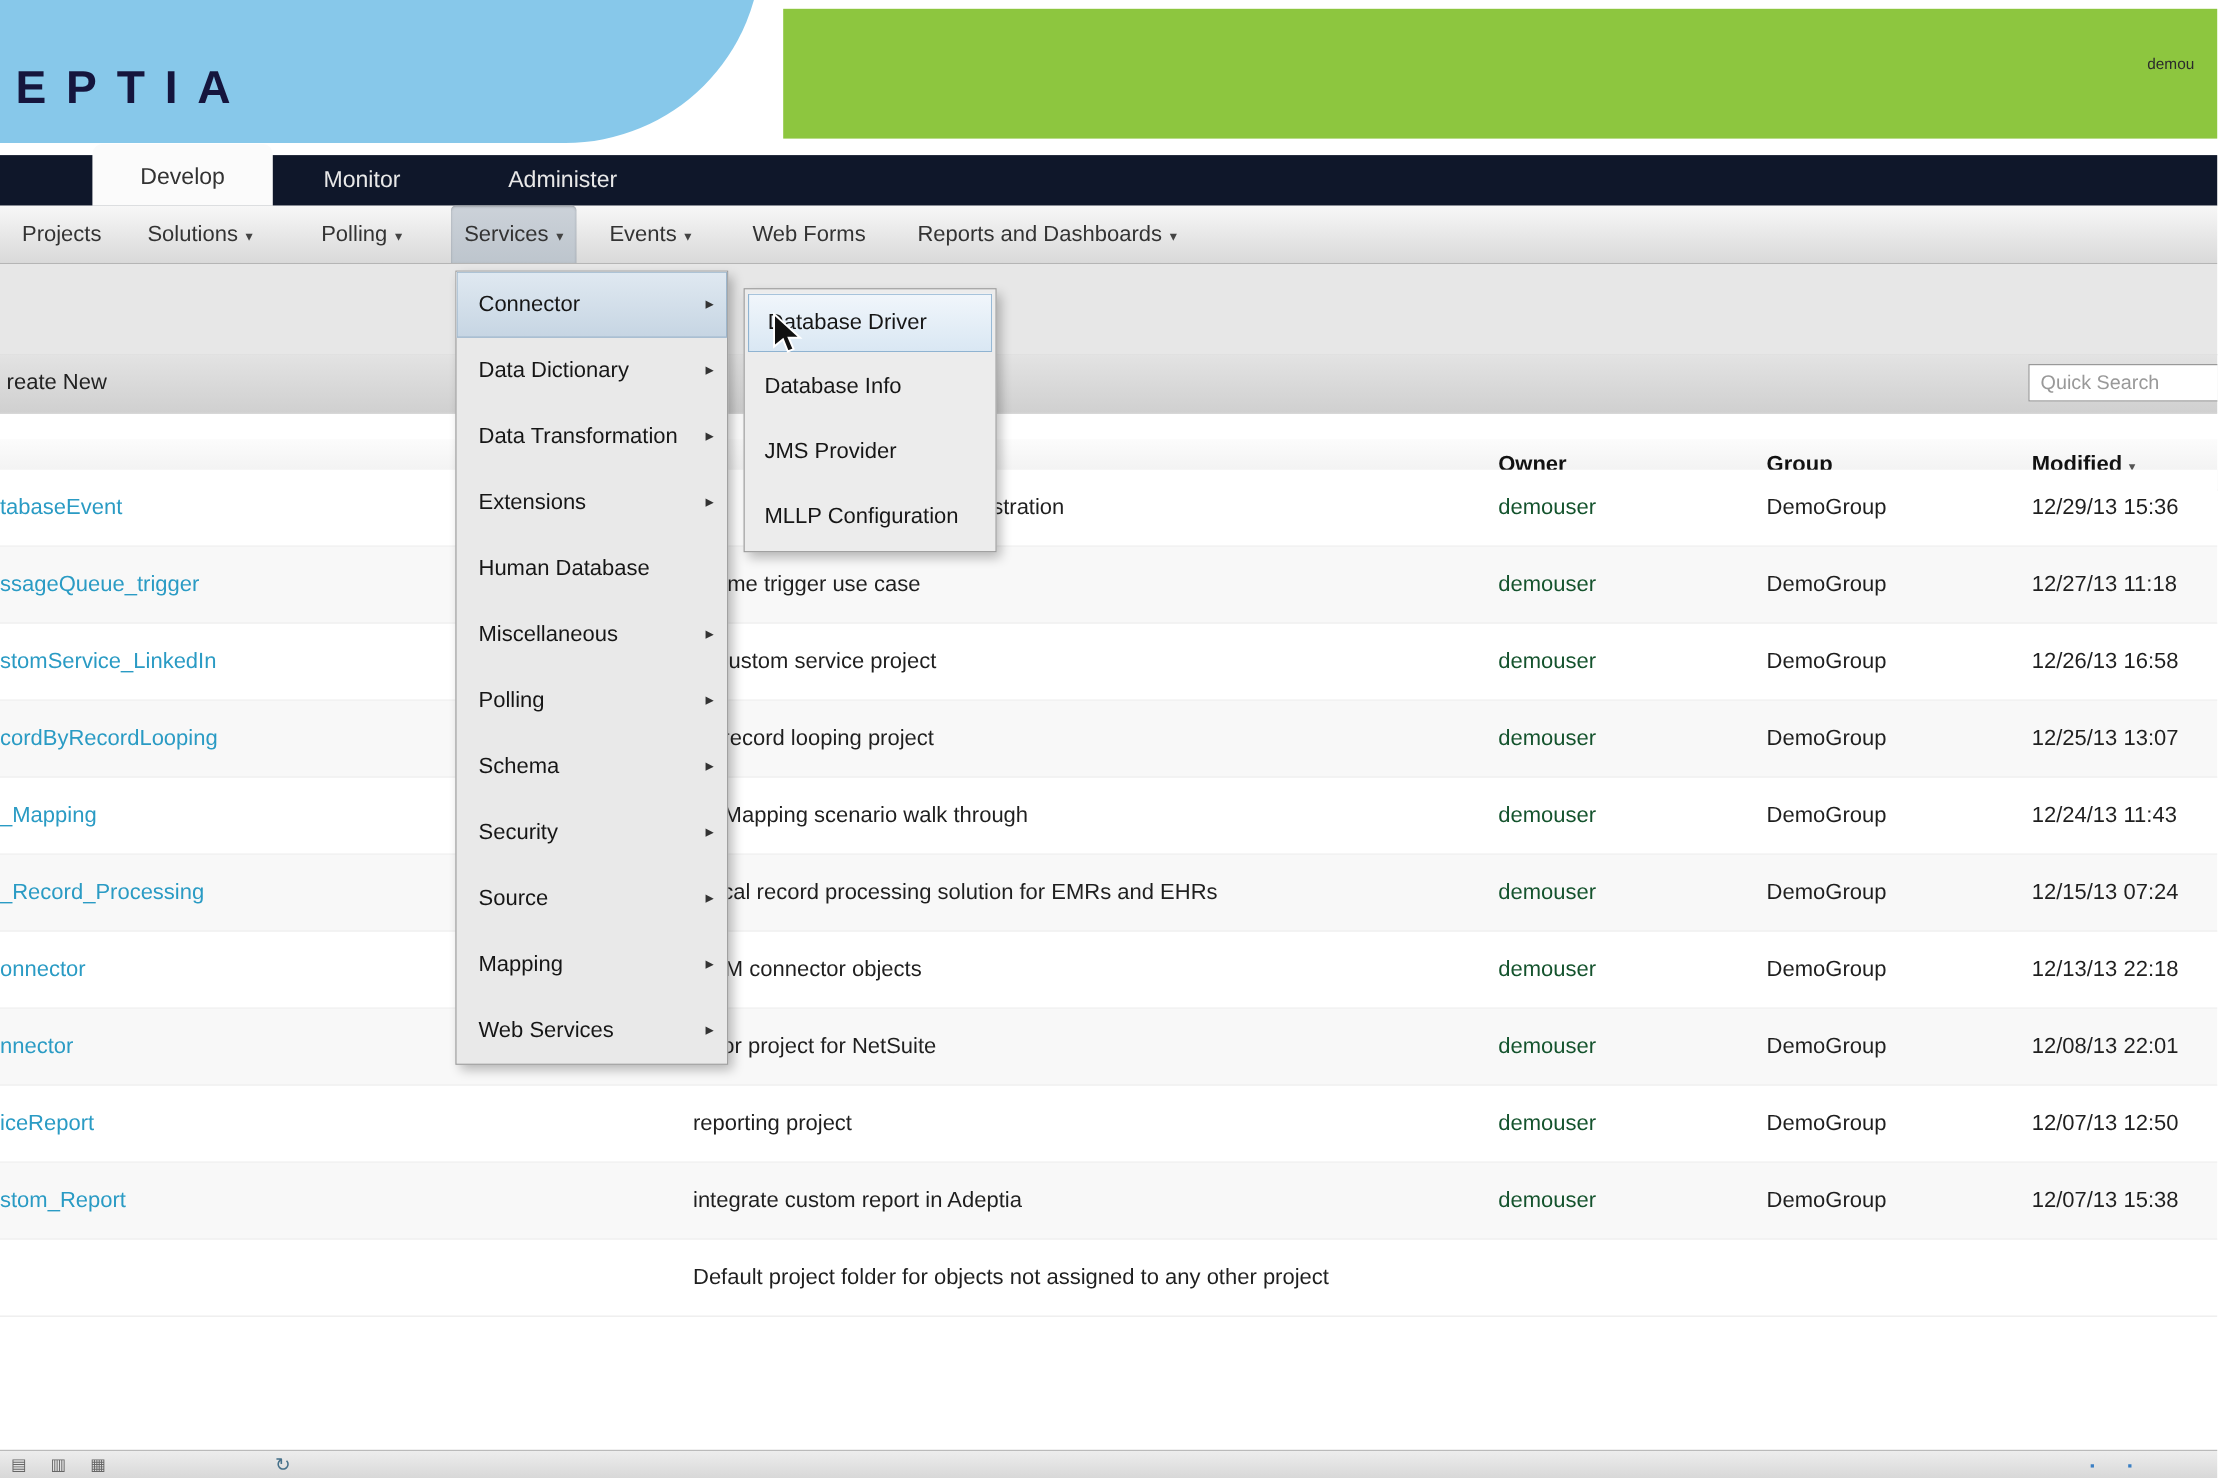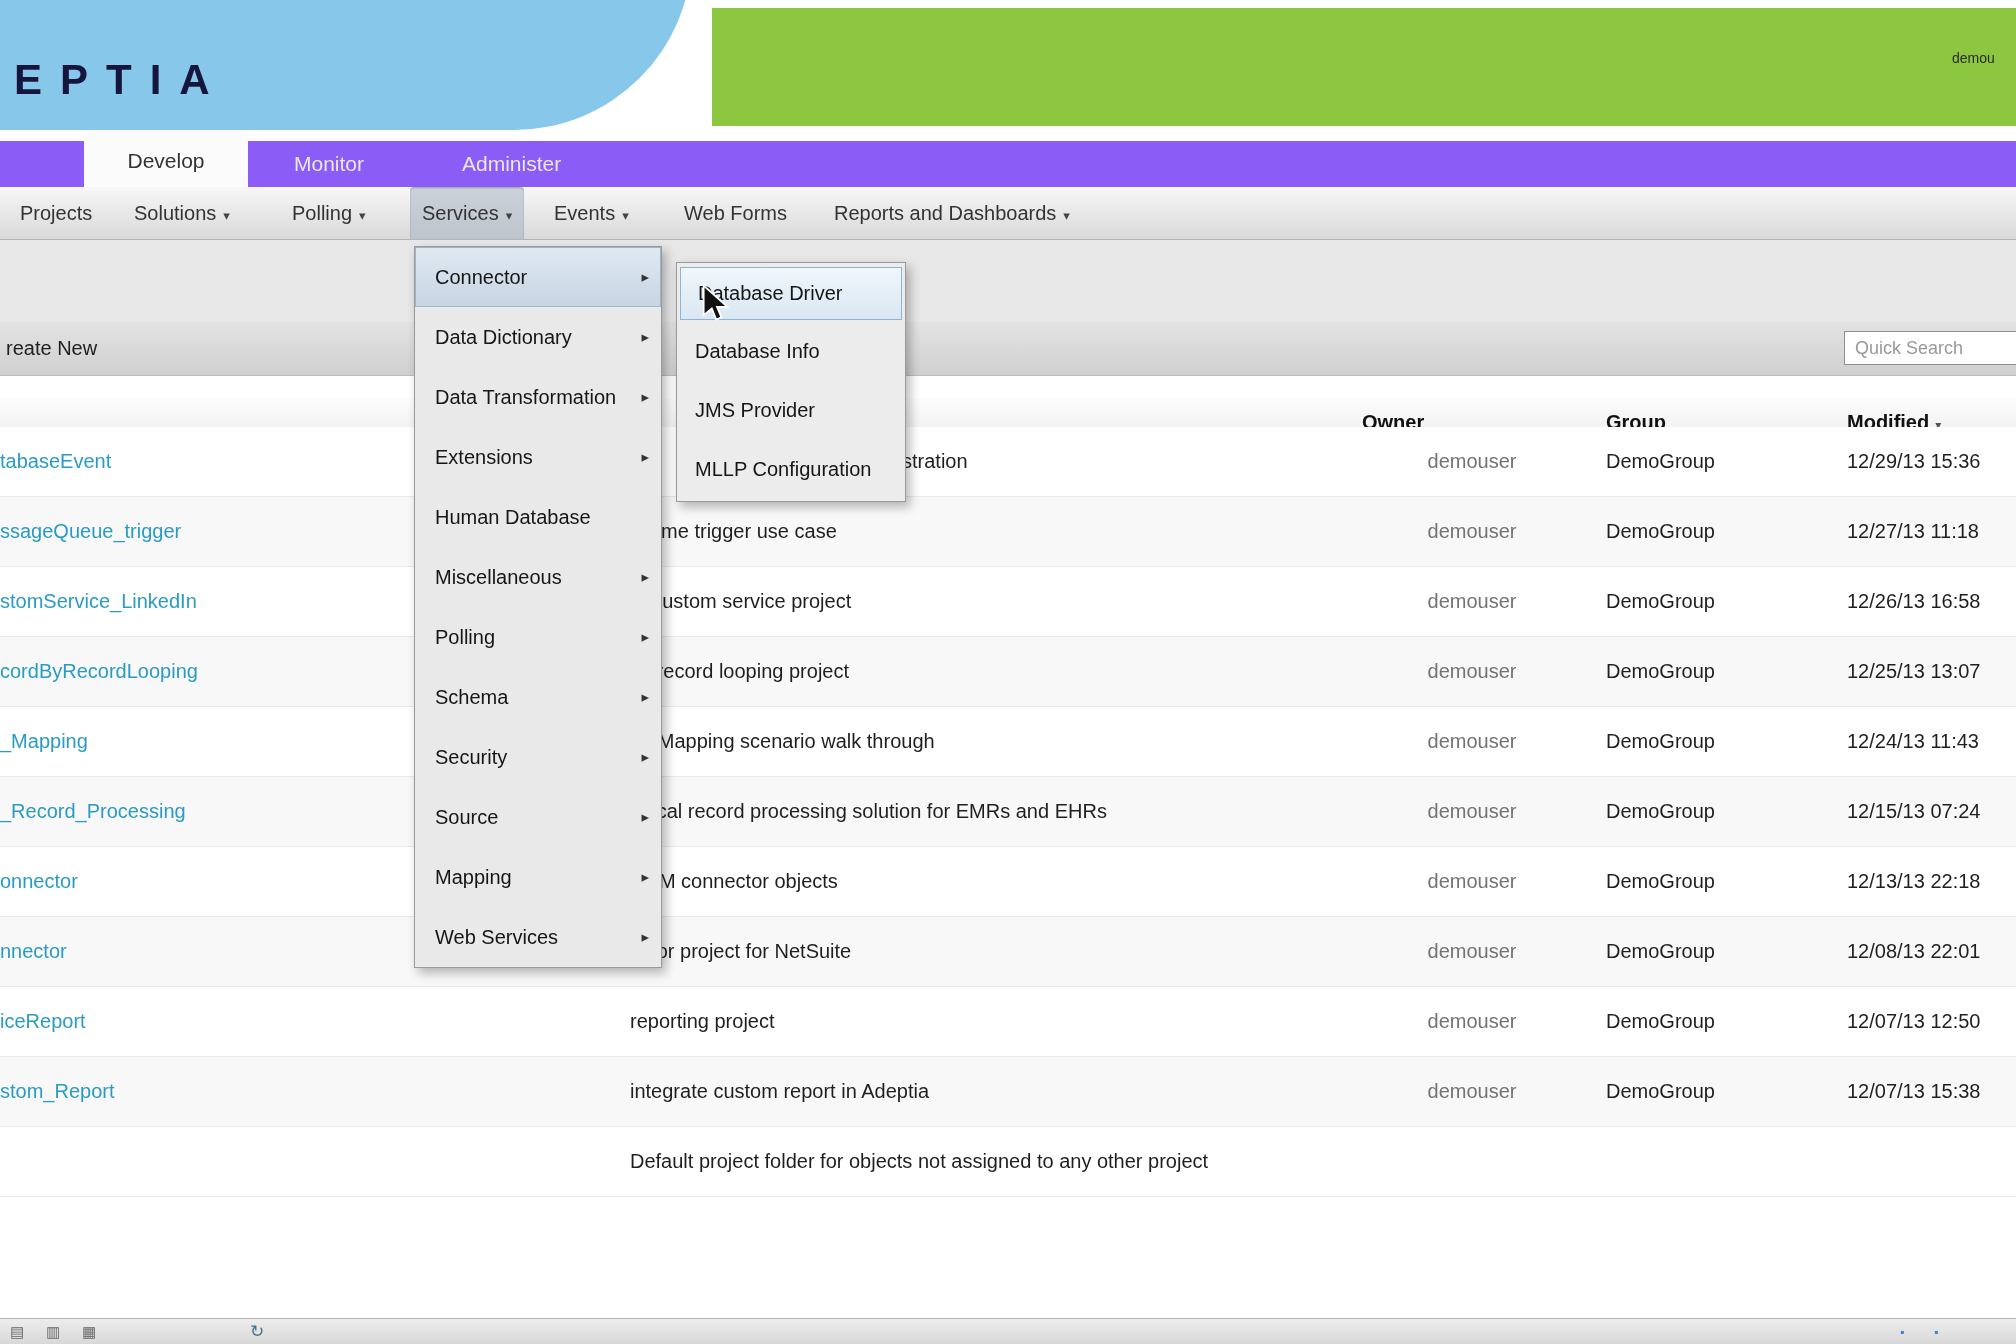--- a/index.html
+++ b/index.html
@@ -7,21 +7,21 @@
     position:relative;width:2016px;height:1344px;overflow:hidden;background:#fff;
     font-family:"Liberation Sans", sans-serif;color:#222;
   }
   
   .header{position:absolute;left:0;top:0;width:2016px;height:132px;background:#fff;}
   .green-bar{position:absolute;left:712px;top:8px;width:1304px;height:118px;background:#8dc63f;}
   .logo-blob{position:absolute;left:-70px;top:-48px;width:762px;height:178px;background:#87c8ea;border-radius:0 0 190px 0;}
   .logo-text{position:absolute;left:84px;top:104px;font-size:42px;font-weight:bold;letter-spacing:18px;color:#15153d;}
   .user-label{position:absolute;left:1952px;top:50px;width:64px;overflow:hidden;white-space:nowrap;font-size:14px;color:#2b2b2b;z-index:2;}
   
-  .tabbar{position:absolute;left:0;top:141px;width:2016px;height:46px;background:#8b5cf6;}
+  .tabbar{position:absolute;left:0;top:141px;width:2016px;height:46px;background:#0f172a;}
   .tab{position:absolute;top:0;height:46px;line-height:46px;padding:0 22px;font-size:21px;color:#e8e8e8;text-align:center;cursor:default;}
   .tab:nth-child(1){left:84px;}
   .tab:nth-child(2){left:272px;text-align:right;}
   .tab:nth-child(3){left:440px;}
   .tab.active{top:-10px;height:56px;line-height:60px;background:#fbfbfb;color:#333;border-radius:9px 9px 0 0;min-width:120px;}
   
   .menubar{position:absolute;left:0;top:187px;width:2016px;height:52px;background:linear-gradient(#f7f7f7,#d9d9d9);border-bottom:1px solid #b5b5b5;}
   .mi{position:absolute;top:0;height:52px;line-height:52px;padding:0 12px;font-size:20px;color:#333;white-space:nowrap;}
   .mi:nth-child(1){left:8px;}
   .mi:nth-child(2){left:122px;}
@@ -45,21 +45,21 @@
   .col-group{left:1606px;}
   .col-mod{left:1847px;}
   .sort-icon{font-size:12px;color:#555;margin-left:6px;font-weight:normal;}
   .tbody{position:absolute;left:0;top:427px;width:2016px;}
   .row{position:relative;width:2016px;height:69px;border-bottom:1px solid #e9e9e9;background:#fff;}
   .row:nth-child(even){background:#f8f8f8;}
   .row span{position:absolute;top:0;line-height:69px;font-size:20px;white-space:nowrap;}
   .c-name{left:0;width:600px;color:#2a9bc4;overflow:hidden;}
   .c-desc{left:630px;width:740px;color:#1f1f1f;overflow:hidden;box-sizing:border-box;}
   .row:first-child .c-desc{padding-left:272px;}
-  .c-owner{left:1362px;width:220px;color:#737373;text-align:center;}
+  .c-owner{left:1362px;width:220px;color:#14532d;}
   .c-group{left:1606px;width:220px;color:#1f1f1f;}
   .c-mod{left:1847px;width:200px;color:#1f1f1f;overflow:hidden;}
   
   .dropdown{position:absolute;left:414px;top:246px;width:246px;z-index:50;background:#e9e9e9;border:1px solid #9a9a9a;box-shadow:4px 5px 10px rgba(0,0,0,.28);}
   .dd-item{position:relative;height:60px;line-height:60px;padding-left:20px;font-size:20px;color:#161616;white-space:nowrap;}
   .dd-item.hl{background:linear-gradient(#e0e9f1,#c6d5e3);box-shadow:inset 0 0 0 1px #9db6cc;}
   .dd-arrow{position:absolute;right:12px;top:0;font-size:15px;color:#333;}
   
   .submenu{position:absolute;left:676px;top:262px;width:228px;z-index:55;background:#ececec;border:1px solid #9a9a9a;box-shadow:4px 5px 10px rgba(0,0,0,.28);padding:2px 0;}
   .sm-item{position:relative;height:59px;line-height:59px;padding-left:18px;font-size:20px;color:#161616;white-space:nowrap;}

